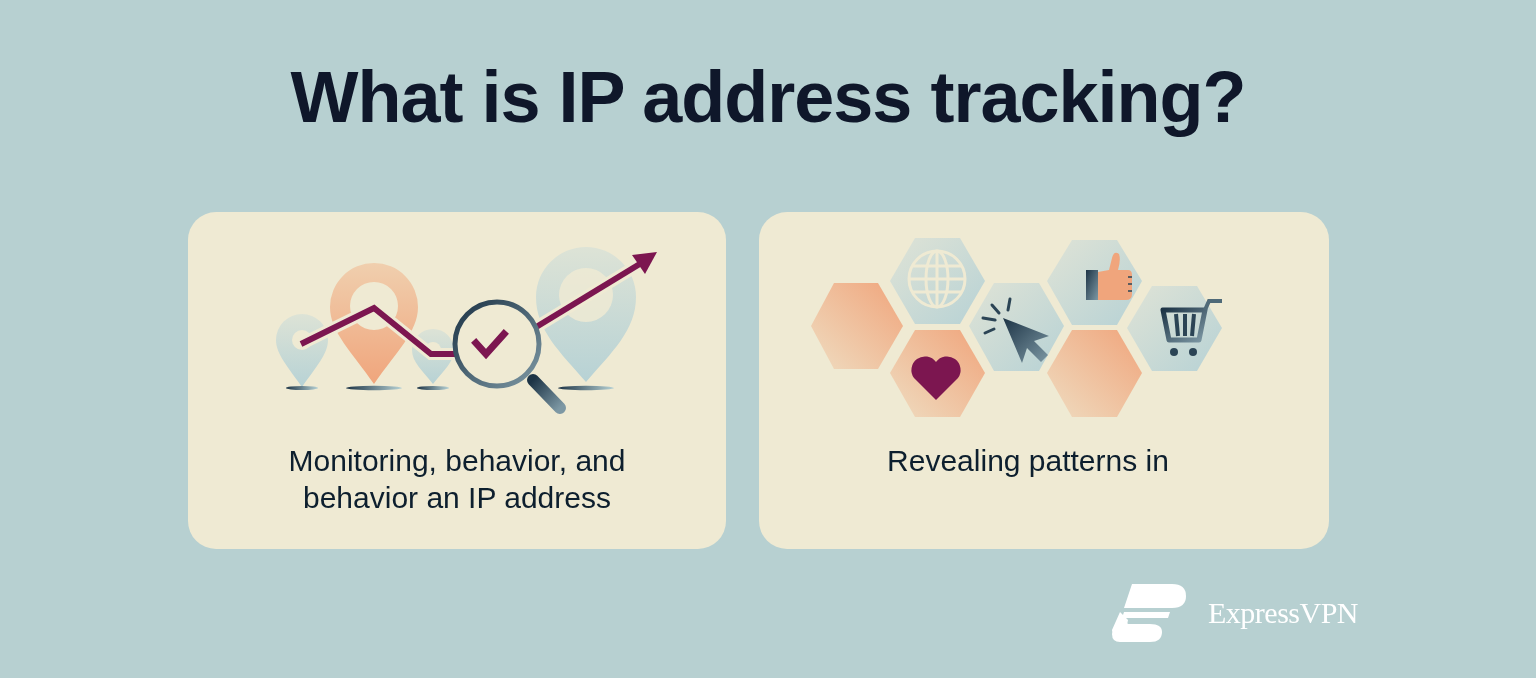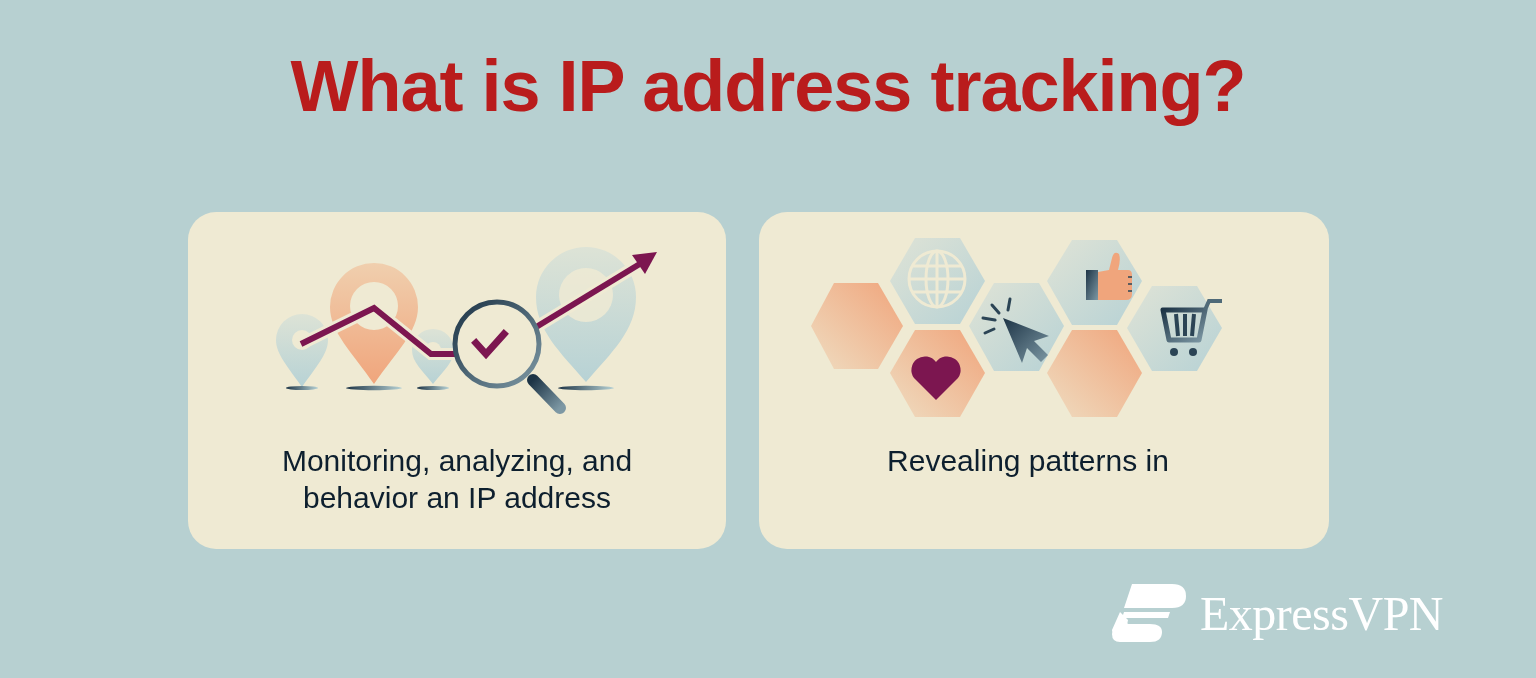--- a/index.html
+++ b/index.html
@@ -3,24 +3,24 @@
   <meta charset="utf-8">
   <style>
     html, body { margin: 0; padding: 0; }
     body {
       width: 1536px; height: 678px; overflow: hidden;
       background: #b7d0d1;
       font-family: "Liberation Sans", "DejaVu Sans", sans-serif;
       position: relative;
     }
     .title {
-      position: absolute; left: 0; top: 43px; width: 1536px;
+      position: absolute; left: 0; top: 54px; width: 1536px;
       text-align: center;
       font-size: 72px; font-weight: 700; letter-spacing: -1px;
-      color: #b91c1c;
+      color: #0f172a;
       line-height: 86px;
     }
     .card {
       position: absolute; top: 212px; width: 538px; height: 337px;
       background: #efead3; border-radius: 28px;
     }
     .card.c1 { left: 188px; }
     .card.c2 { left: 759px; padding-left: 32px; }
     .card .illus { position: absolute; left: 0; top: 0; width: 538px; height: 220px; }
     .card .caption {
@@ -28,21 +28,21 @@
       text-align: center; color: #0d1f2e;
       font-size: 30px; line-height: 37px; font-weight: 400;
     }
     .logo {
       position: absolute; left: 1110px; top: 582px; height: 62px; width: 330px;
       display: flex; align-items: center;
     }
     .logo svg { flex: none; }
     .logo .wordmark {
       font-family: "Liberation Serif", "DejaVu Serif", serif;
-      color: #ffffff; font-size: 48px; margin-left: 12px; letter-spacing: -0.5px;
+      color: #ffffff; font-size: 30px; margin-left: 20px; letter-spacing: -0.5px;
     }
   </style>
 </head>
 <body>
 
 <h1 class="title" style="margin:0;">What is IP address tracking?</h1>
 
 <div class="card c1">
   <svg class="illus" viewBox="0 0 538 220" width="538" height="220">
     <defs>
@@ -96,21 +96,21 @@
       <polygon points="469,40 444,43 457,62" fill="#7c1650"></polygon>
     </g>
 
     <g>
       <line x1="345" y1="168" x2="372" y2="196" stroke="url(#gDark)" stroke-width="12" stroke-linecap="round"></line>
       <circle cx="309" cy="132" r="42" fill="#efead3" stroke="url(#gDark)" stroke-width="5"></circle>
       <polyline points="288,131 298,142 316,122" fill="none" stroke="#7c1650" stroke-width="7" stroke-linecap="square"></polyline>
     </g>
   </svg>
   <div class="caption">
-    <div>Monitoring, analyzing, and</div>
+    <div>Monitoring, behavior, and</div>
     <div>behavior an IP address</div>
   </div>
 </div>
 
 <div class="card c2">
   <svg class="illus" viewBox="0 0 538 220" width="538" height="220">
     <defs>
       <linearGradient id="hBlue" x1="0" y1="0" x2="1" y2="1">
         <stop offset="0" stop-color="#dfe3d6"></stop>
           <stop offset="1" stop-color="#b7d2d5"></stop>

